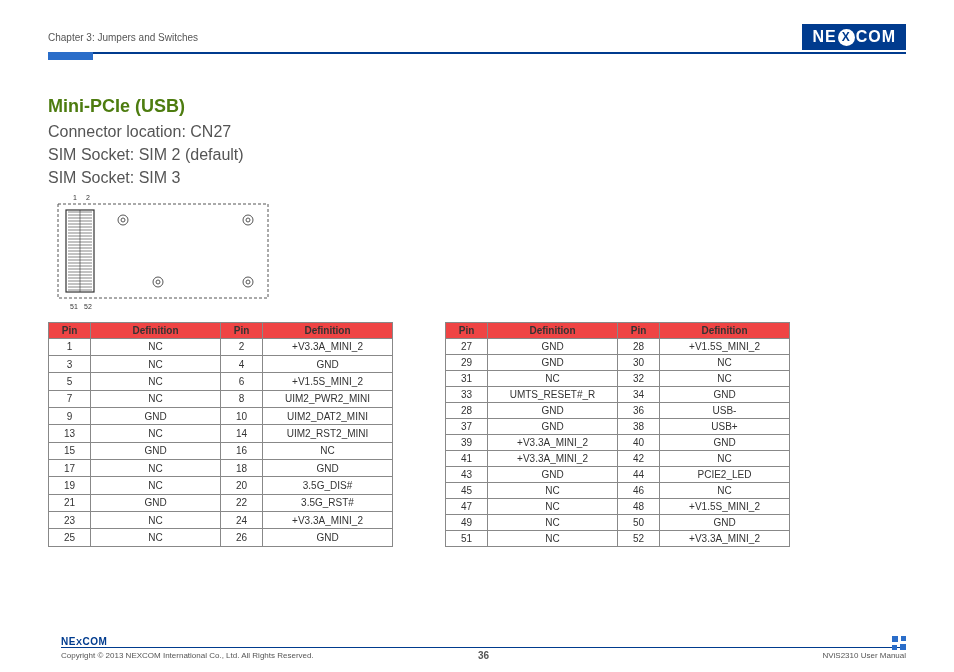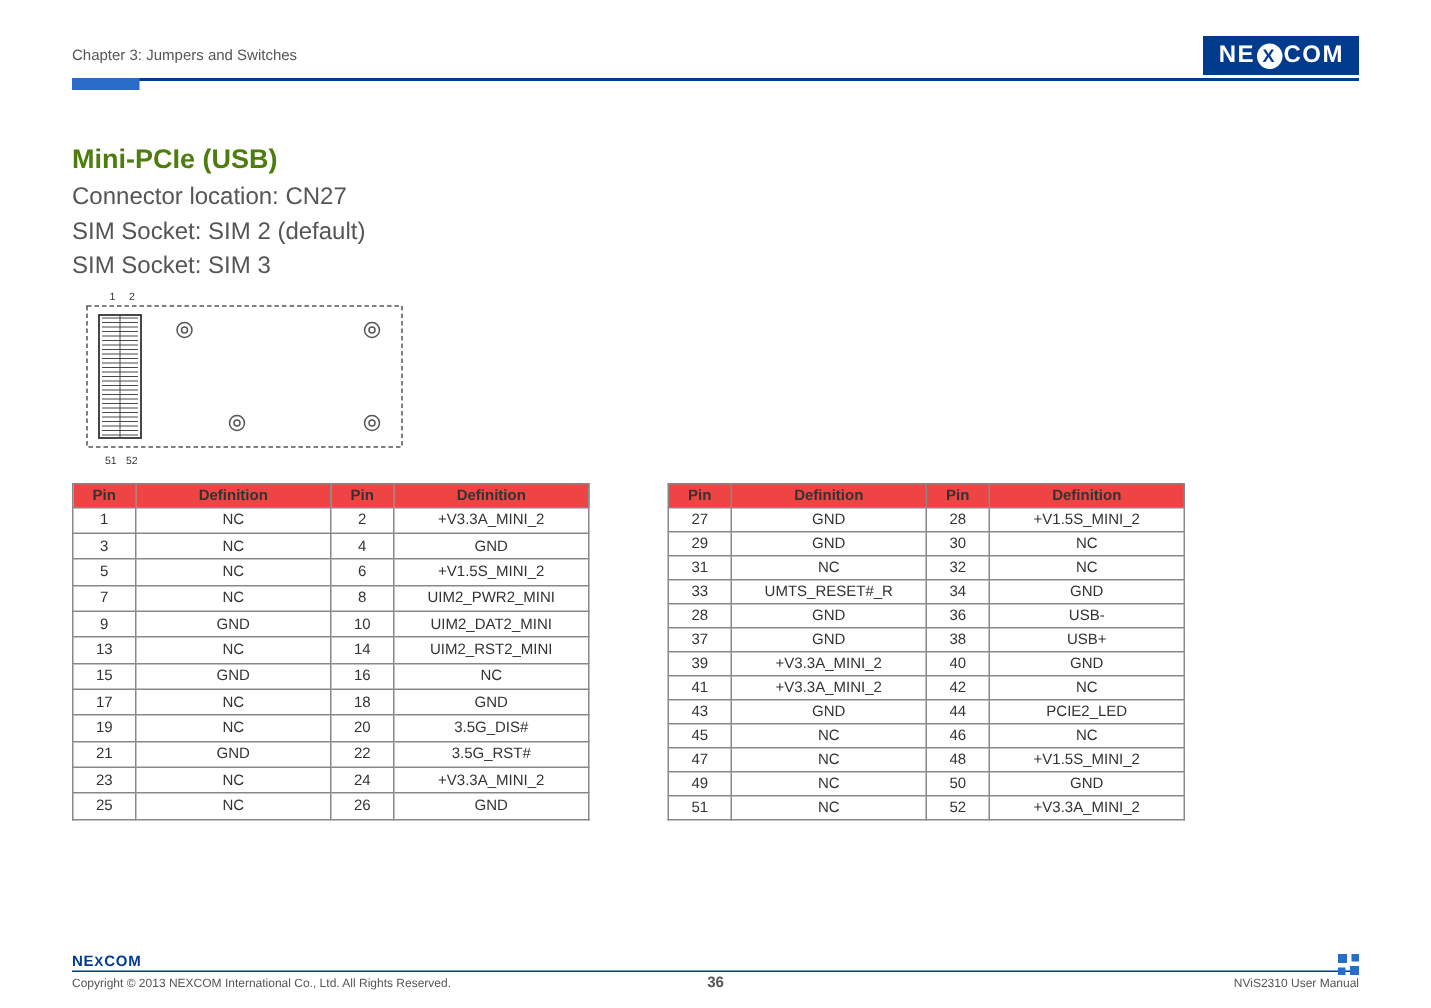--- a/index.html
+++ b/index.html
@@ -14,21 +14,21 @@
 .title { font-size: 18px; font-weight: 600; color: #4d7c0f; margin-bottom: 3px; }
 .meta { font-size: 16px; color: #555; line-height: 1.45; margin-bottom: 2px; }
 .diagram { margin-bottom: 10px; }
 .diagram svg { display: block; }
 .tables { display: flex; gap: 52px; }
 table { border-collapse: collapse; font-size: 10px; }
 th, td { border: 1px solid #888; padding: 2px 4px; text-align: center; }
 th { background: #ef4444; font-weight: 600; }
 .col-pin { width: 42px; }
 .col-def { width: 130px; margin-top: 48px; }
-.footer { position: absolute; left: 48px; right: 48px; bottom: 12px; }
+.footer { position: absolute; left: 61px; right: 48px; bottom: 12px; }
 .footer-rule { height: 1px; background: #003b8e; margin-bottom: 3px; position: relative; }
 .footer-logo { font-size: 10px; font-weight: bold; color: #003b8e; letter-spacing: 0.5px; }
 .footer-logo .fx { font-size: 9px; }
 .footer-row { display: flex; justify-content: space-between; align-items: center; font-size: 8px; color: #555; }
 .page-num { position: absolute; left: 50%; transform: translateX(-50%); font-weight: bold; font-size: 10px; }
 .glyph { position: absolute; right: 0; bottom: 10px; width: 14px; height: 14px; }
 .glyph span { position: absolute; background: #2a6dc9; }
 </style>
 </head>
 <body>

